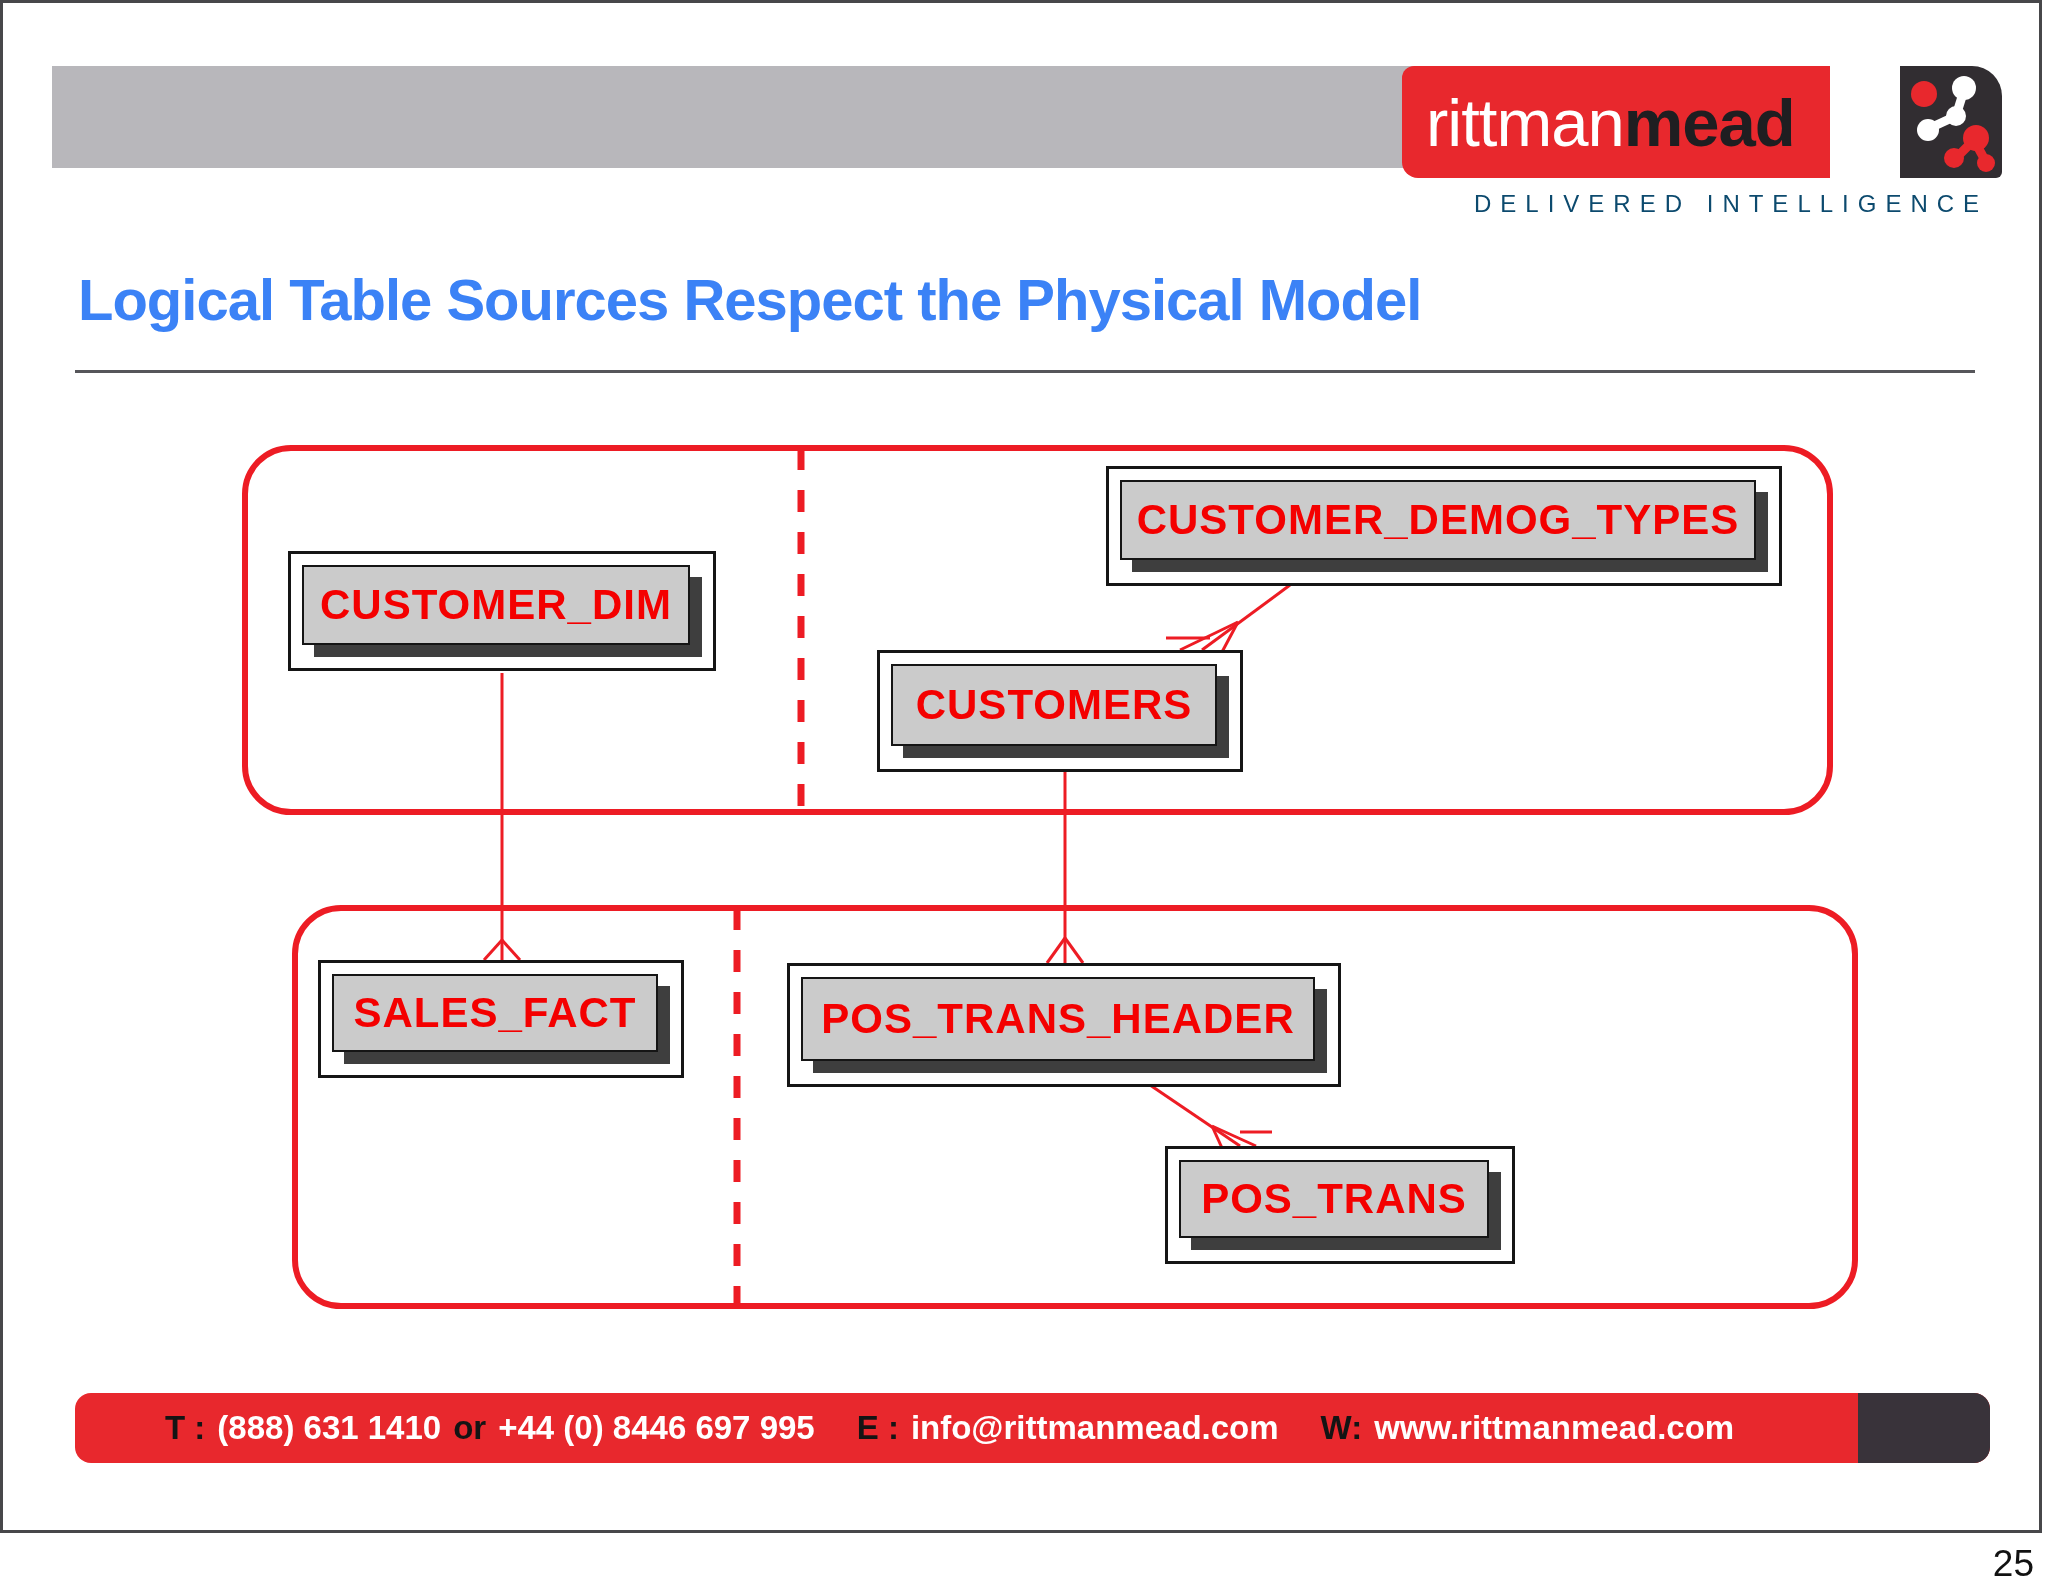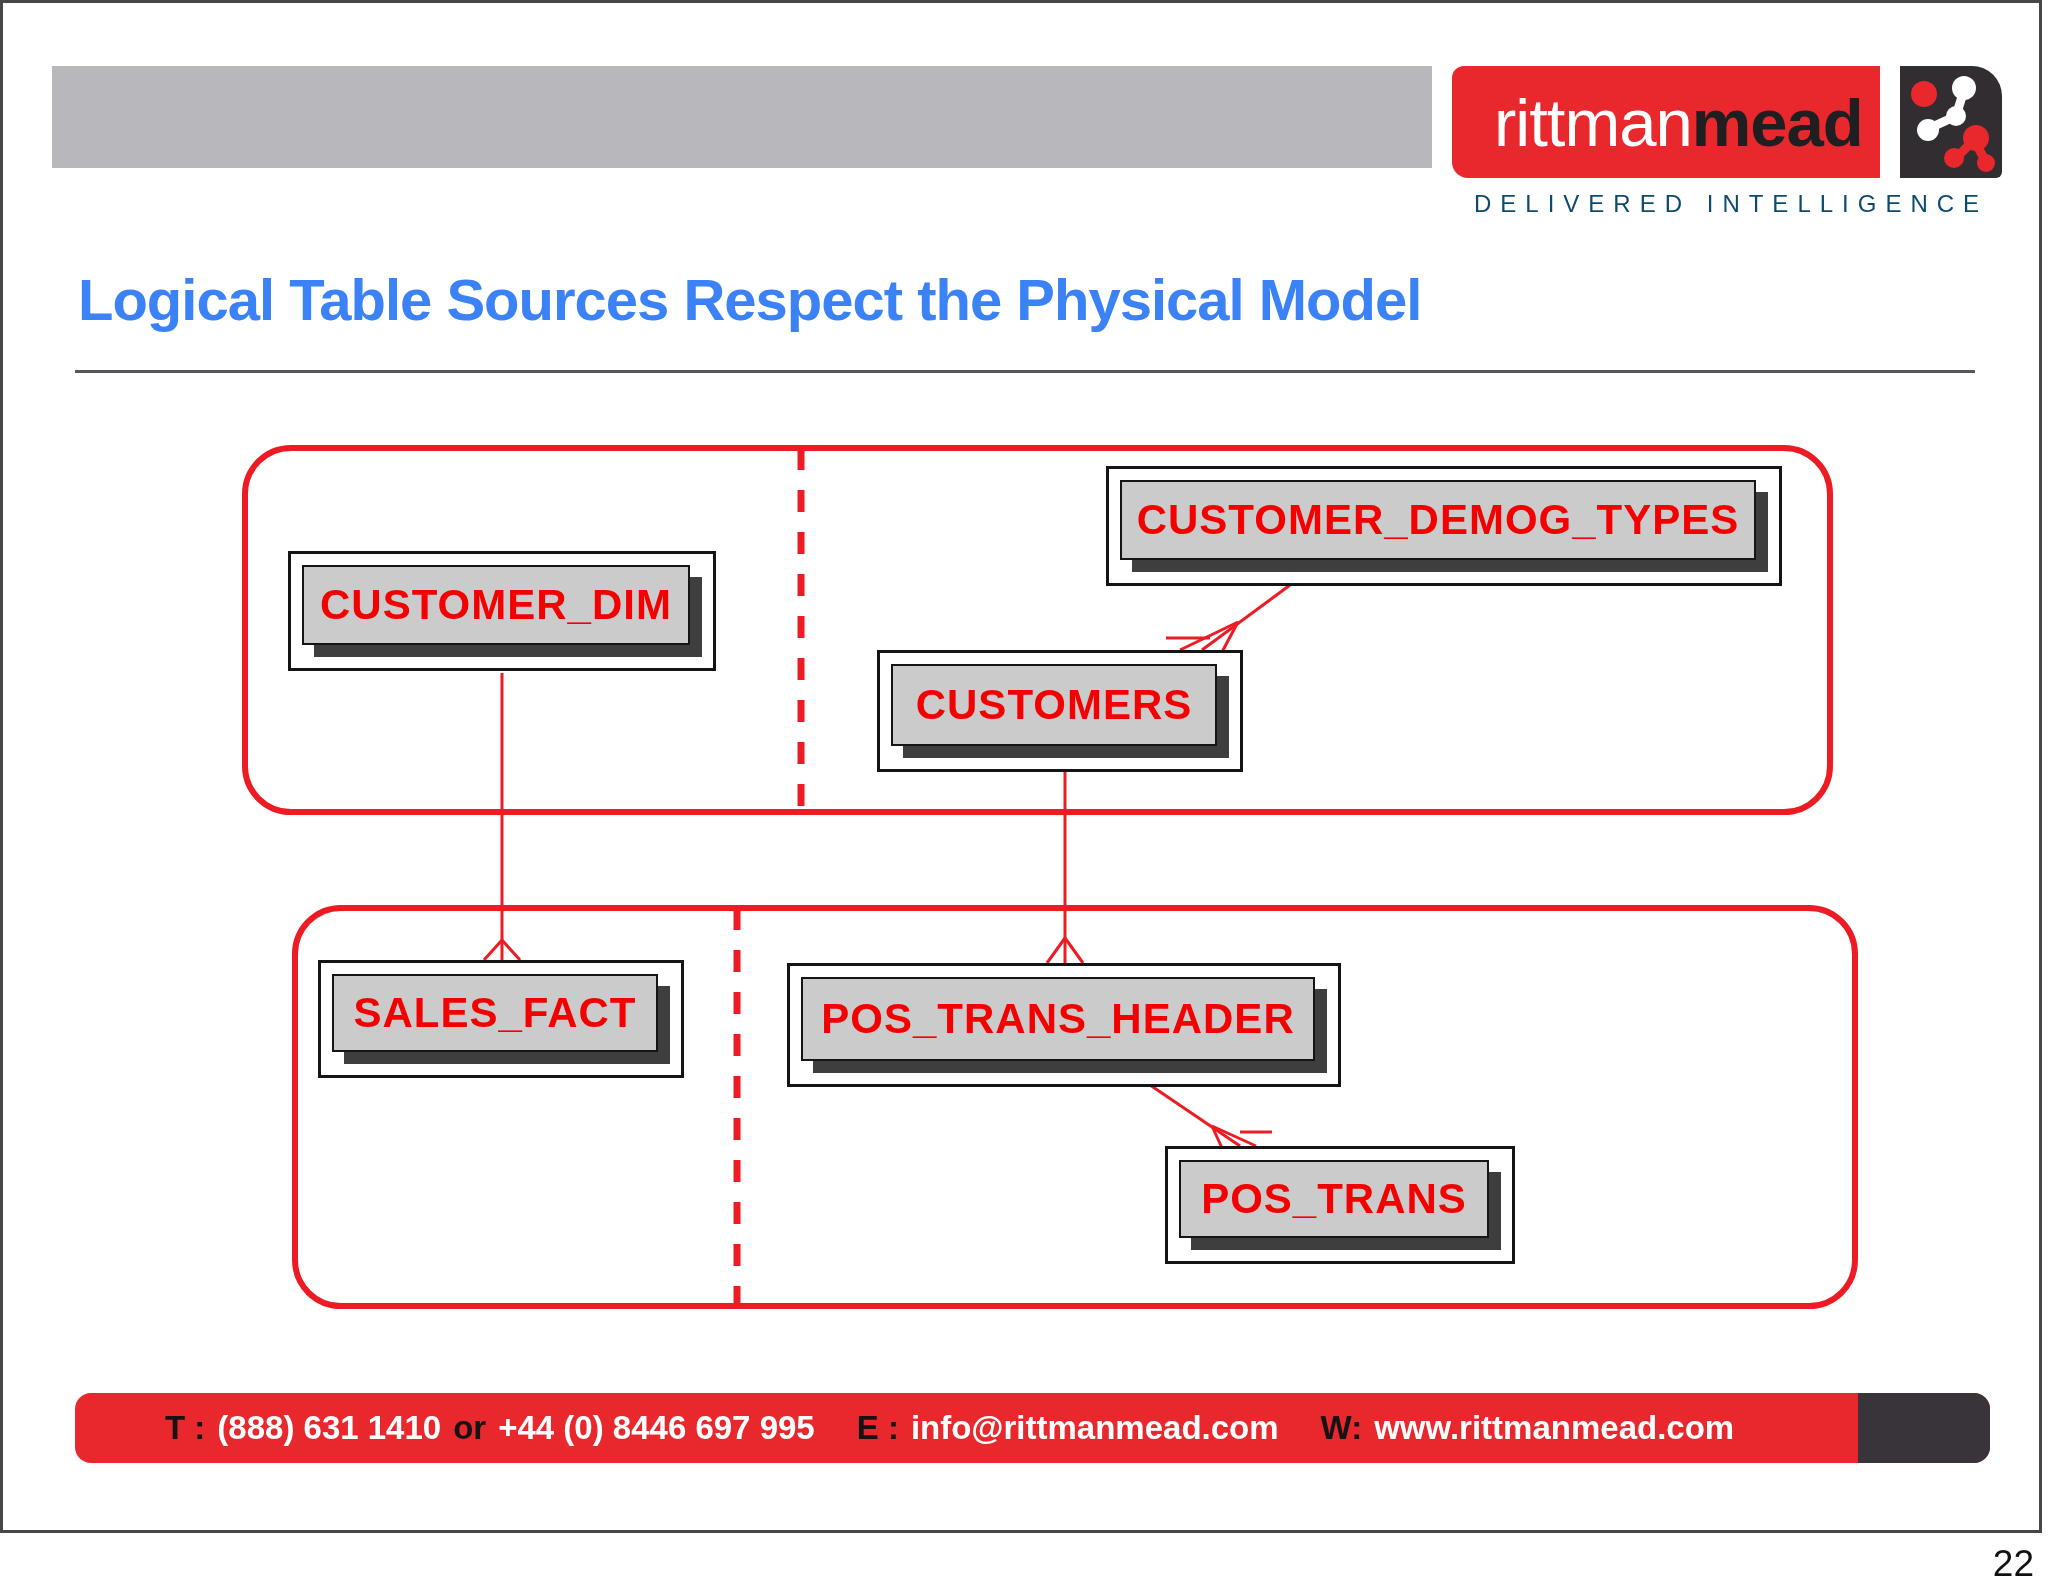--- a/index.html
+++ b/index.html
@@ -6,22 +6,22 @@
   .canvas{
     position:relative;width:2048px;height:1587px;background:#ffffff;
     font-family:"Liberation Sans",sans-serif;overflow:hidden;
   }
   
   .slide-frame{position:absolute;left:0;top:0;width:2036px;height:1527px;border:3px solid #47474a;background:transparent;}
 
   
   .gray-bar{position:absolute;left:52px;top:66px;width:1380px;height:102px;background:#b8b7bb;}
   .logo-red{
-    position:absolute;left:1452px;top:66px;width:428px;height:112px;background:#e8282d;
-    border-radius:12px 0 0 16px;display:flex;align-items:center;padding-left:42px;box-sizing:border-box;
+    position:absolute;left:1402px;top:66px;width:428px;height:112px;background:#e8282d;
+    border-radius:12px 0 0 16px;display:flex;align-items:center;padding-left:24px;box-sizing:border-box;
   }
   .logo-red .lt{font-size:67px;letter-spacing:-1px;color:#ffffff;font-weight:400;}
   .logo-red .lb{font-size:67px;letter-spacing:-1px;color:#1f1e21;font-weight:700;}
   .logo-icon{
     position:absolute;left:1900px;top:66px;width:102px;height:112px;background:#312d31;
     border-radius:0 30px 6px 0;
   }
   .tagline{
     position:absolute;left:1474px;top:190px;width:560px;font-size:24px;font-weight:500;
     letter-spacing:9px;color:#0c4a6e;white-space:nowrap;
@@ -177,15 +177,15 @@
     <span class="seg white">(888) 631 1410</span>
     <span class="seg black">or</span>
     <span class="seg white">+44 (0) 8446 697 995</span>
     <span class="seg black gap">E :</span>
     <span class="seg white">info@rittmanmead.com</span>
     <span class="seg black gap">W:</span>
     <span class="seg white">www.rittmanmead.com</span>
   </div>
   <div class="contact-dark"></div>
 
-  <div class="page-number">22</div>
+  <div class="page-number">25</div>
 
 </div>
 
 </body></html>

